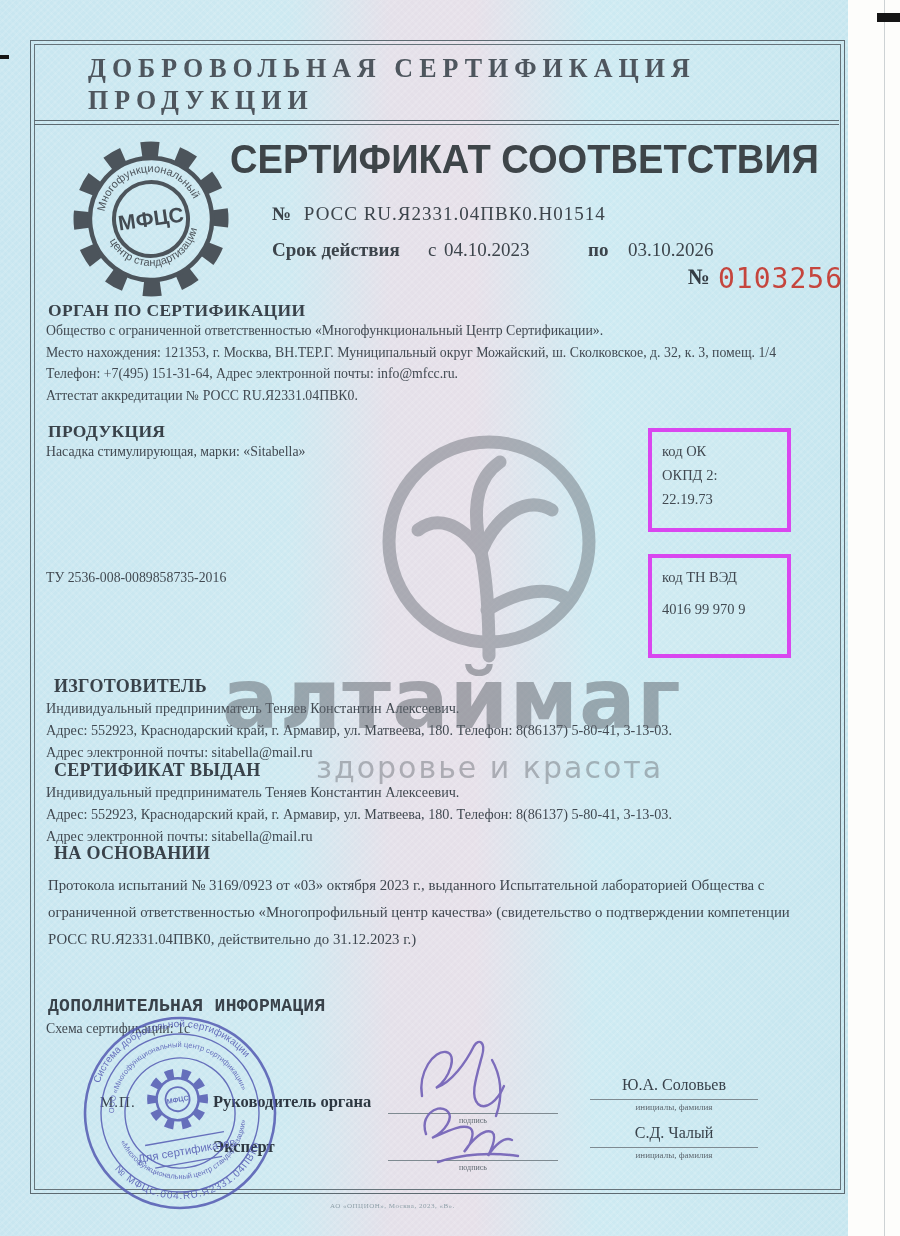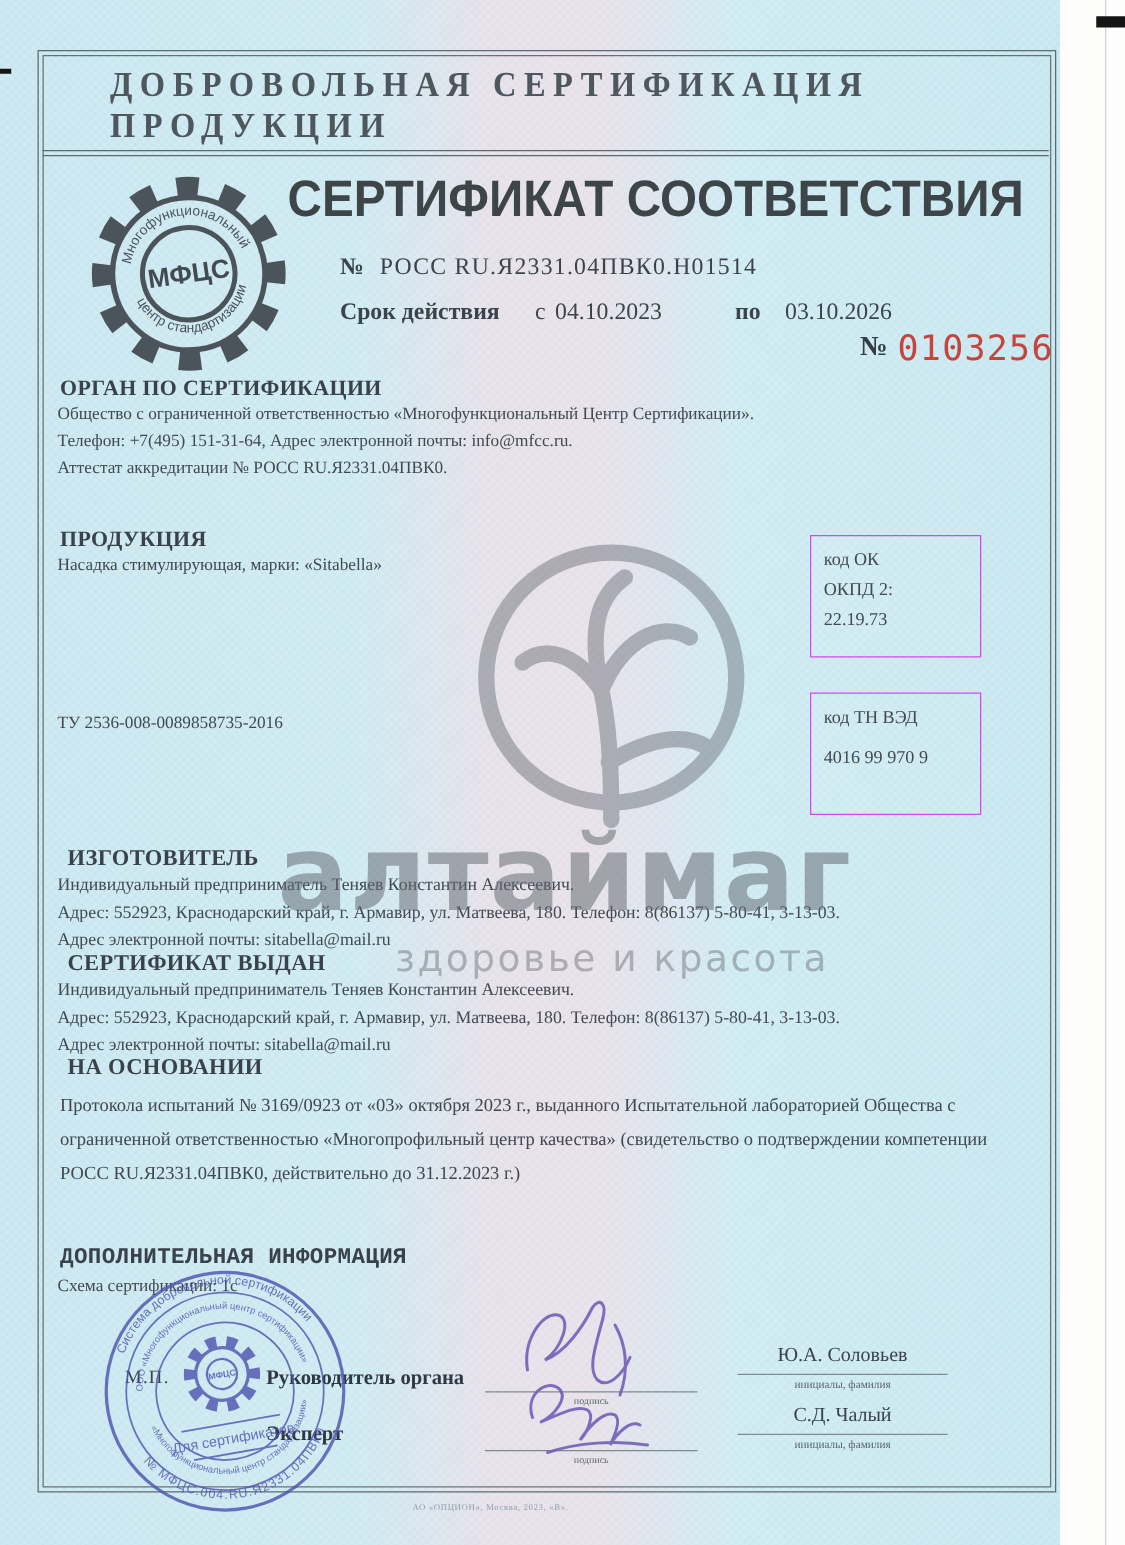--- a/index.html
+++ b/index.html
@@ -26,21 +26,21 @@
     color:#3e4549;transform:scaleX(.93);transform-origin:left top;letter-spacing:0px;}
   .certnum{font-size:19px;letter-spacing:1px;color:#3c444b;}
   .bold{font-weight:bold;}
   .validity{font-size:19px;color:#3c444b;}
   .rednum{font-family:"DejaVu Sans Mono",monospace;font-size:28px;color:#c5453d;letter-spacing:1px;}
   .blanknum-label{font-size:22px;font-weight:bold;color:#343c44;}
   .h1s{font-family:"Liberation Serif",serif;font-weight:bold;font-size:17.5px;color:#39424a;letter-spacing:.3px;}
   .body-lines{font-size:13.8px;line-height:21.5px;color:#414951;width:780px;}
   .body-lines2{font-size:14.2px;line-height:22px;color:#414951;width:780px;}
   .basis-par{font-size:14.8px;line-height:27px;color:#3f474f;width:756px;}
-  .codebox{position:absolute;border:1px solid #d946ef;background:rgba(255,255,255,.06);
+  .codebox{position:absolute;border:4px solid #d946ef;background:rgba(255,255,255,.06);
     padding:7px 10px;font-size:14.5px;line-height:24px;color:#414951;z-index:2;}
   .sig-role{font-weight:bold;font-size:16.5px;color:#2e3842;}
   .sigline{position:absolute;height:1px;background:#7e8a91;z-index:3;}
   .sig-caption{position:absolute;font-size:8px;color:#5d676f;z-index:3;text-align:center;}
   .sig-name{position:absolute;font-size:16px;color:#39424b;z-index:3;text-align:center;}
   .mp{font-size:15px;color:#3a434d;letter-spacing:1px;z-index:6;}
   .footer-note{font-size:17.5px;letter-spacing:.6px;color:#39424b;}
   .imprint{font-size:7px;color:#8fa0a9;letter-spacing:.5px;}
   
   #wm{position:absolute;left:0;top:0;width:828px;height:1236px;z-index:4;pointer-events:none;}
@@ -104,20 +104,21 @@
     <span class="abs validity bold" style="left:588px;top:0;">по</span>
     <span class="abs validity" style="left:628px;top:0;">03.10.2026</span>
   </div>
 
   <span class="abs blanknum-label" style="left:688px;top:264px;">№</span>
   <span class="abs rednum" style="left:718px;top:262px;">0103256</span>
 
   <div class="abs h1s" style="left:48px;top:300px;">ОРГАН ПО СЕРТИФИКАЦИИ</div>
   <div class="abs body-lines" style="left:46px;top:320px;">
     <div>Общество с ограниченной ответственностью «Многофункциональный Центр Сертификации».</div>
+    <div>Место нахождения: 121353, г. Москва, ВН.ТЕР.Г. Муниципальный округ Можайский, ш. Сколковское, д. 32, к. 3, помещ. 1/4</div>
     <div>Телефон: +7(495) 151-31-64, Адрес электронной почты: info@mfcc.ru.</div>
     <div>Аттестат аккредитации № РОСС RU.Я2331.04ПВК0.</div>
   </div>
 
   <div class="abs h1s" style="left:48px;top:421px;">ПРОДУКЦИЯ</div>
   <div class="abs body-lines" style="left:46px;top:441px;width:580px;">
     <div>Насадка стимулирующая, марки: «Sitabella»</div>
   </div>
   <div class="codebox" style="left:648px;top:428px;width:115px;height:82px;">
     <div>код ОК</div>

